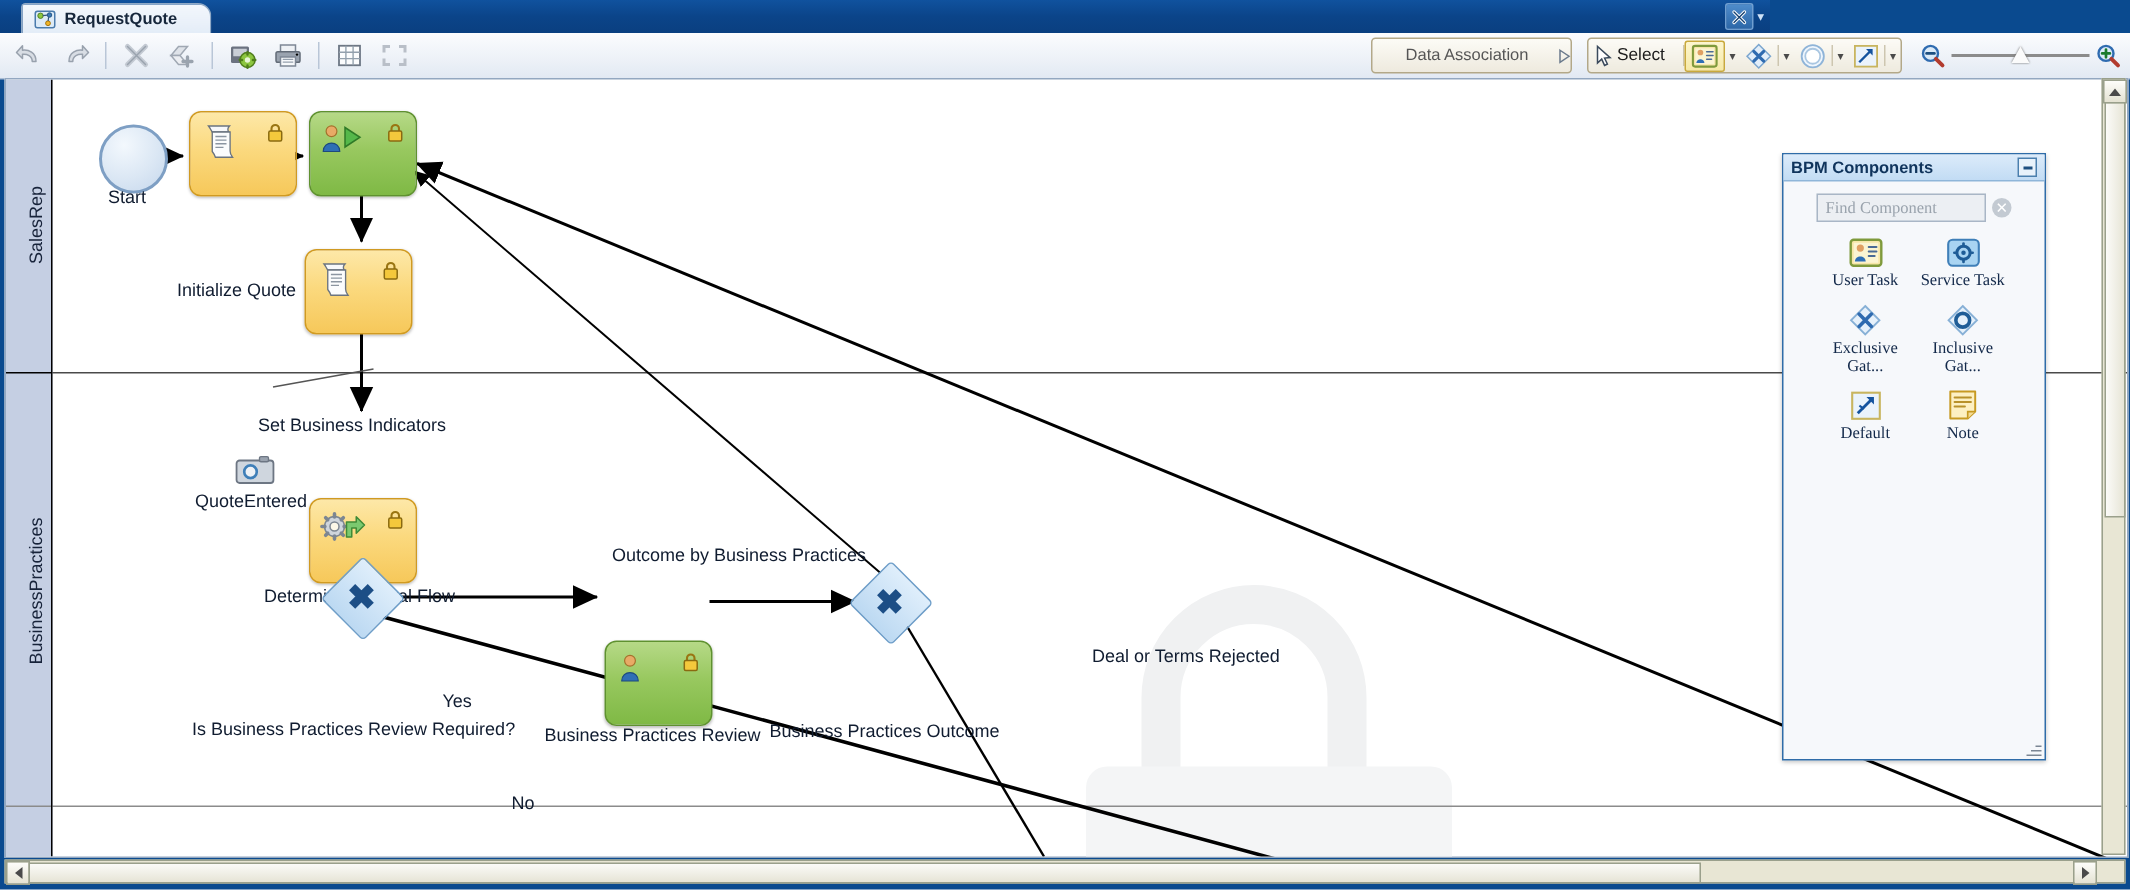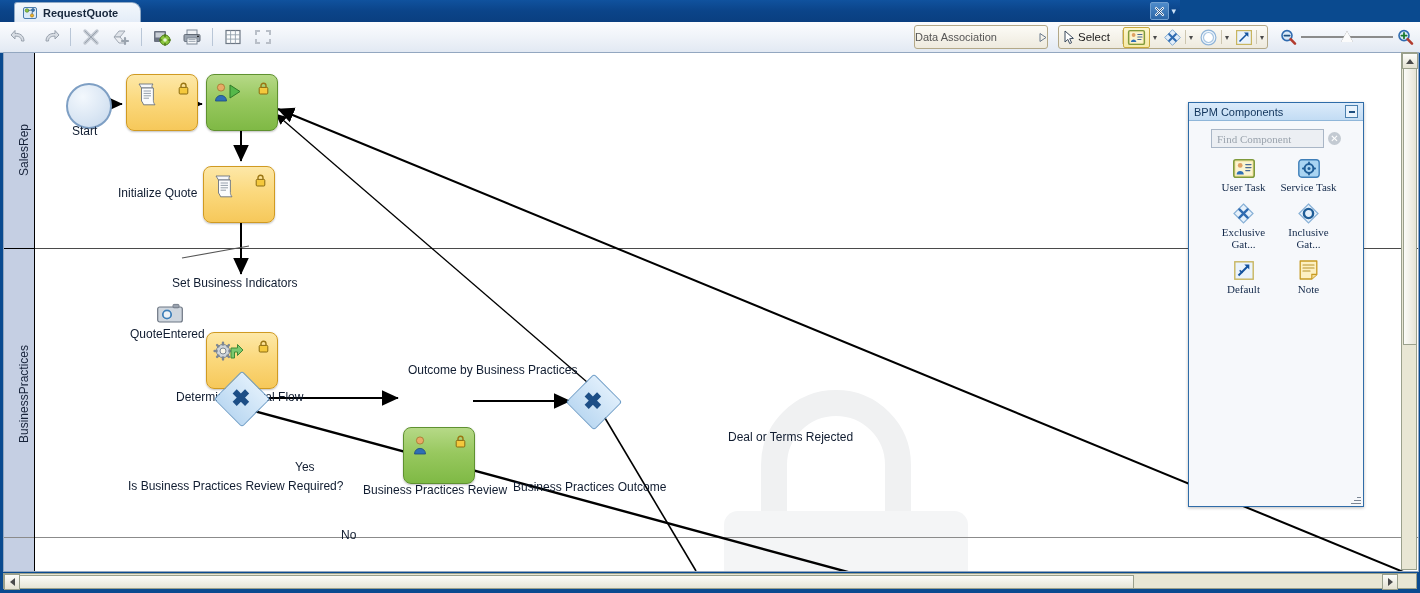--- a/index.html
+++ b/index.html
@@ -49,21 +49,21 @@
   .sep{width:1px;height:18px;background:#b9c6d7;margin:0 4px;}
 
   .tb-right{position:absolute;right:6px;top:0;height:30px;display:flex;align-items:center;gap:0;}
   .grp{
     display:flex;align-items:center;height:22px;
     border:1px solid #b3a888;border-radius:3px;
     background:linear-gradient(to bottom,#fcfbf6,#eeeade);
     margin-left:10px;
   }
   .data-assoc{
-    width:132px;justify-content:space-between;gap:6px;color:#555;font-size:11px;
+    width:132px;justify-content:flex-end;gap:20px;color:#555;font-size:11px;
   }
   .g-item{
     height:14px;display:flex;align-items:center;justify-content:center;
     padding:0 4px;border-right:1px solid #cdc6b0;
   }
   .g-item:last-child{border-right:none;}
   .g-item.sel{
     background:linear-gradient(to bottom,#fdf6cf,#f6e9a6);
     border:1px solid #c9a93c;border-radius:2px;height:19px;
   }
@@ -139,21 +139,21 @@
   .palette{
     position:absolute;left:1187px;top:101px;width:174px;height:403px;
     background:#f6f8fb;border:1px solid #2f6ca8;
     box-shadow:0 1px 3px rgba(0,0,0,.25);
   }
   .pal-title{
     height:17px;background:linear-gradient(to bottom,#dcebfa,#c2dcf4);
     border-bottom:1px solid #8fb6d9;
     display:flex;align-items:center;padding:0 5px;
   }
-  .pal-title .t{font-size:11px;font-weight:normal;color:#10345c;flex:1;}
+  .pal-title .t{font-size:11px;font-weight:bold;color:#10345c;flex:1;}
   .minbox{
     width:11px;height:11px;border:1px solid #4a7fae;background:#e8f2fb;
     display:flex;align-items:center;justify-content:center;
   }
   .minbox i{display:block;width:6px;height:2px;background:#1d4f80;}
   .pal-sub{
     height:19px;background:linear-gradient(to bottom,#eef4fb,#dfe9f5);
     border-bottom:1px solid #9fbdda;
     display:flex;align-items:center;justify-content:center;position:relative;
   }

